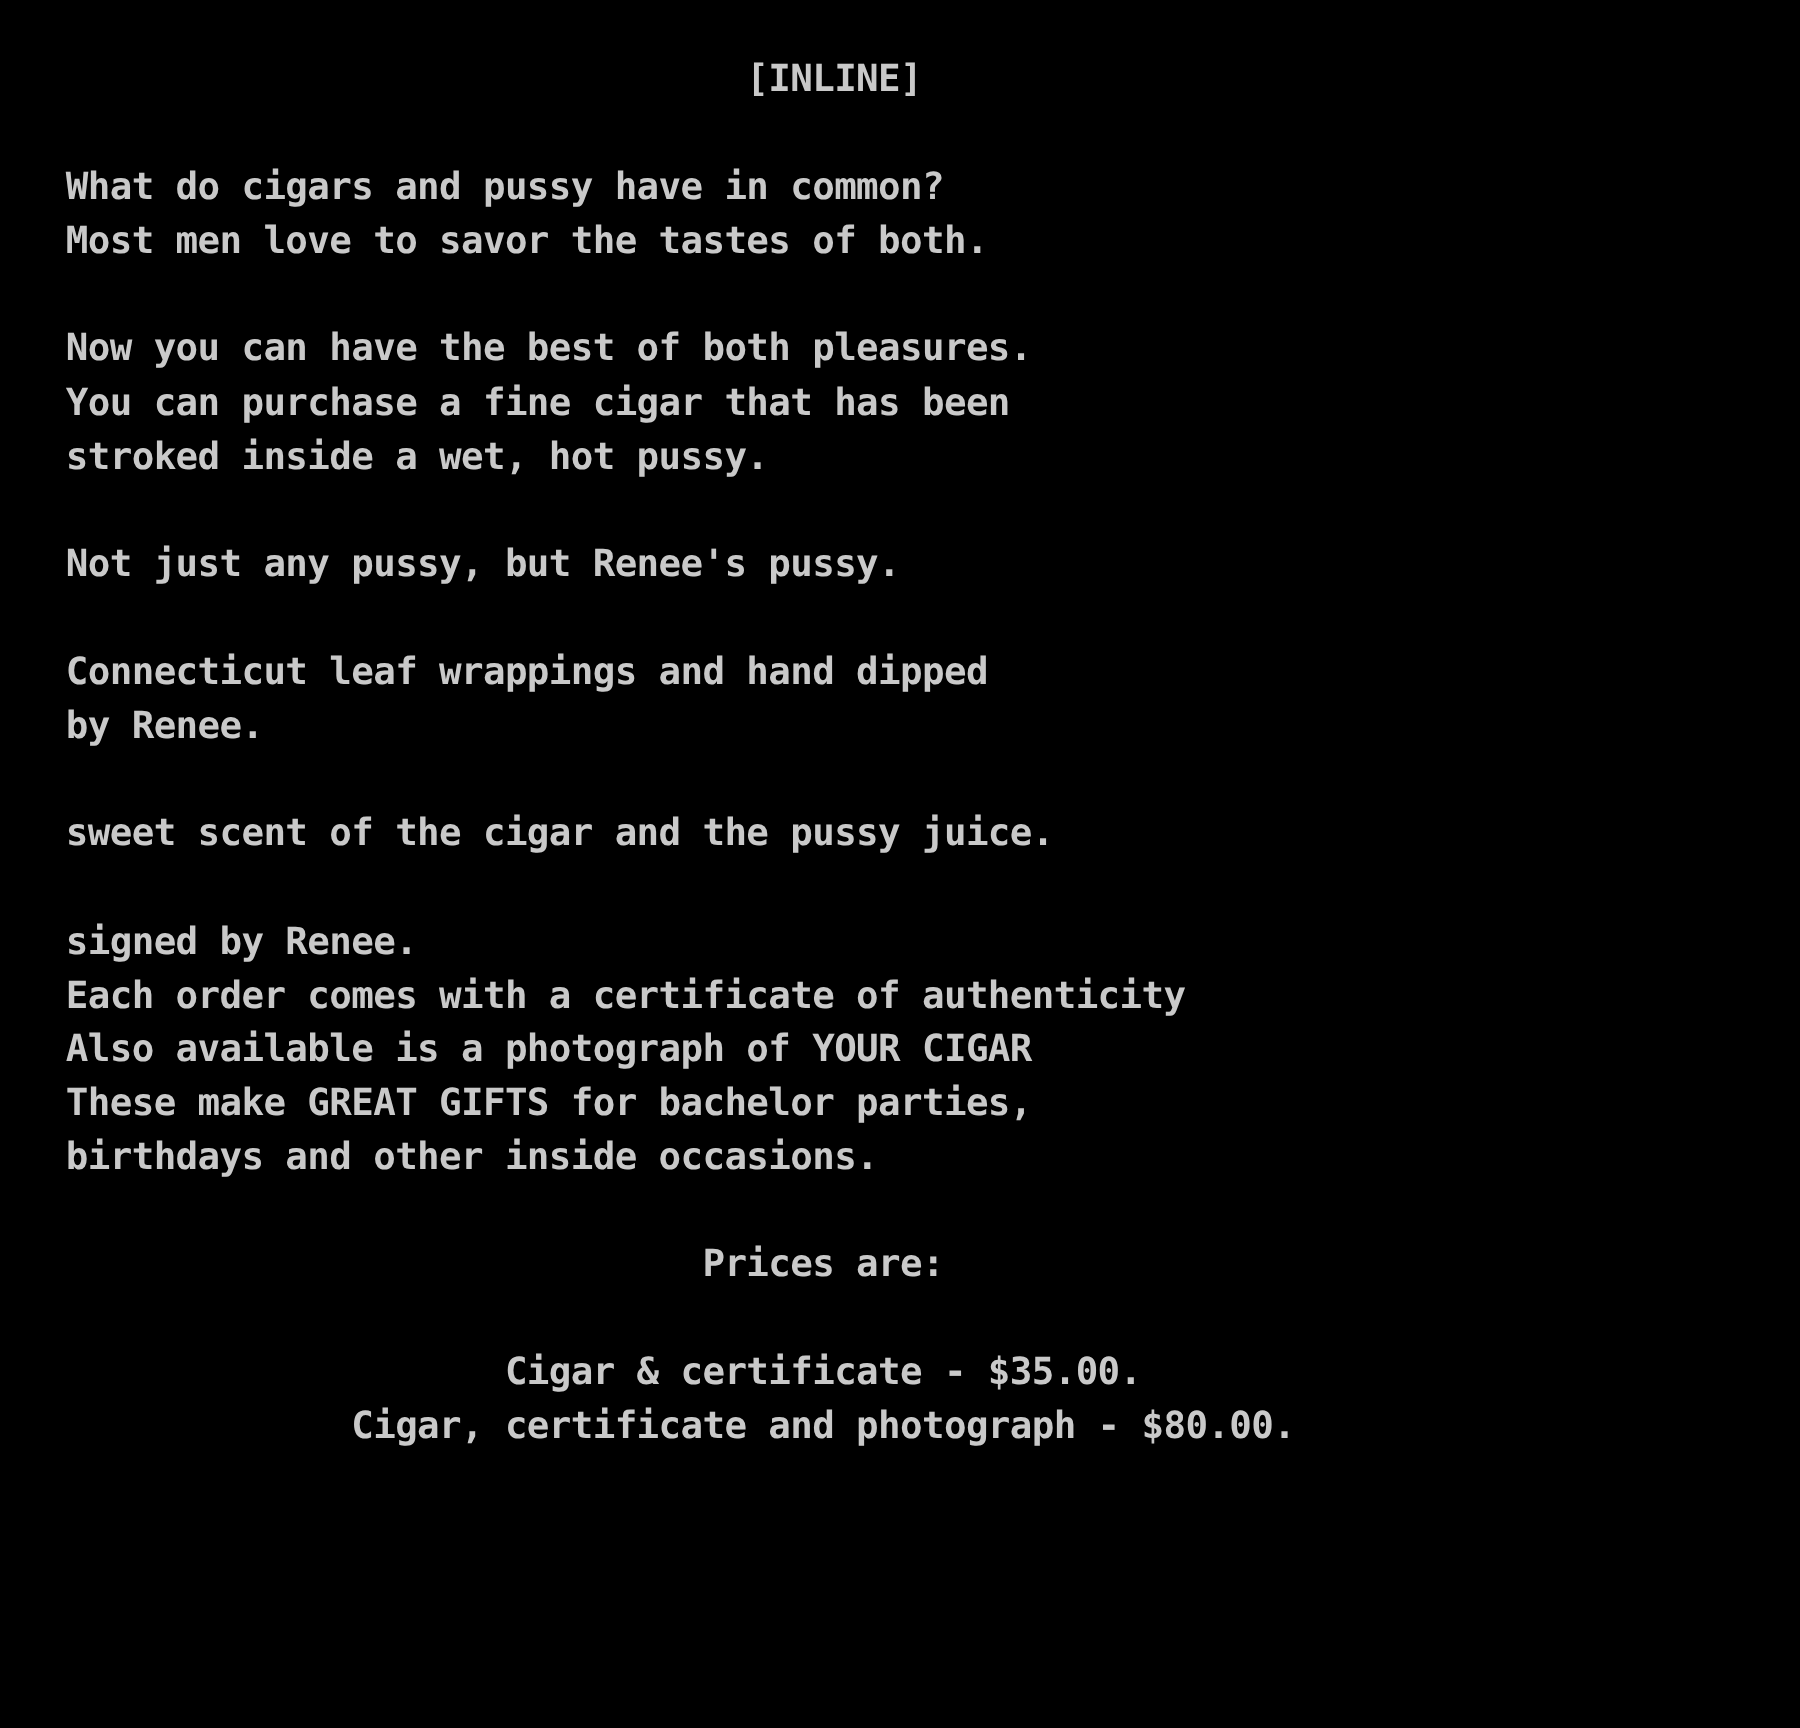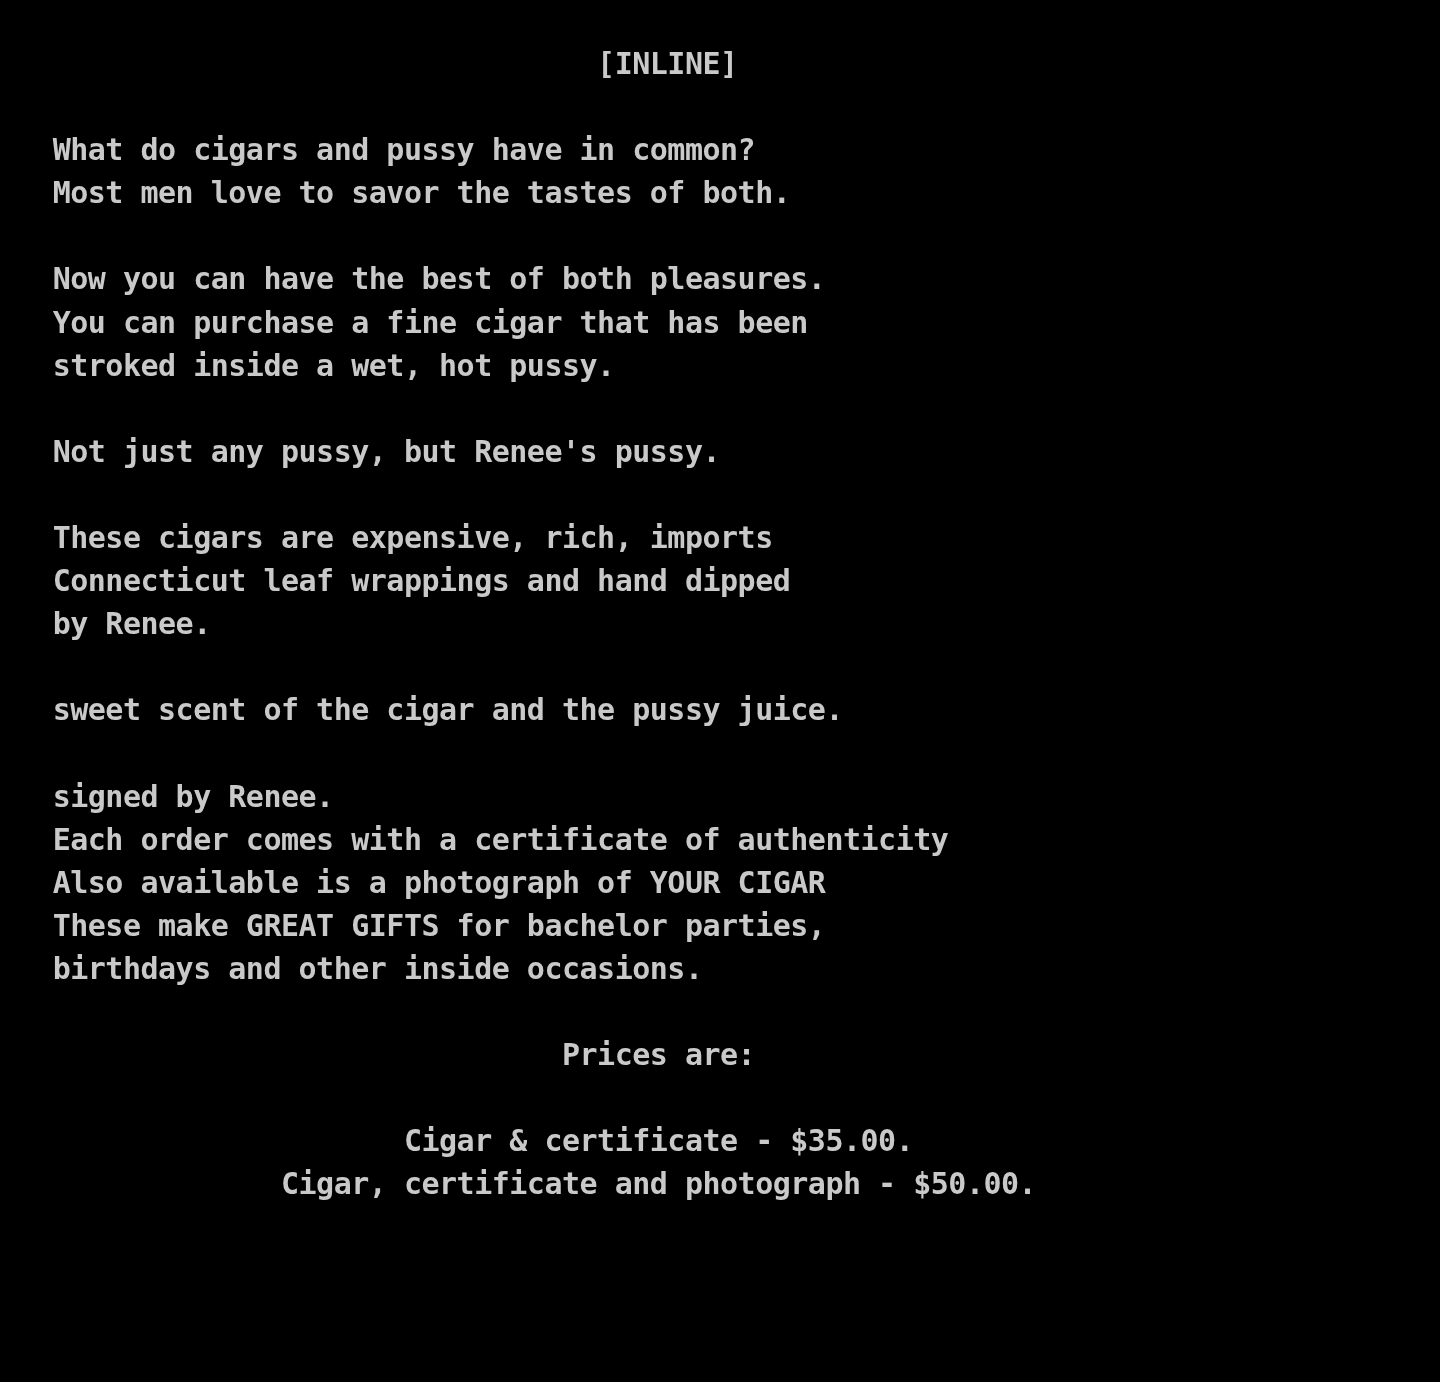--- a/index.html
+++ b/index.html
@@ -35,29 +35,28 @@
   <div class="line"></div>
   <div class="line">   What do cigars and pussy have in common?</div>
   <div class="line">   Most men love to savor the tastes of both.</div>
   <div class="line"></div>
   <div class="line">   Now you can have the best of both pleasures.</div>
   <div class="line">   You can purchase a fine cigar that has been</div>
   <div class="line">   stroked inside a wet, hot pussy.</div>
   <div class="line"></div>
   <div class="line">   Not just any pussy, but Renee's pussy.</div>
   <div class="line"></div>
-  <div class="line">   These cigars are expensive, rich, imports</div>
   <div class="line">   Connecticut leaf wrappings and hand dipped</div>
   <div class="line">   by Renee.</div>
   <div class="line"></div>
   <div class="line">   sweet scent of the cigar and the pussy juice.</div>
   <div class="line"></div>
   <div class="line">   signed by Renee.</div>
   <div class="line">   Each order comes with a certificate of authenticity</div>
   <div class="line">   Also available is a photograph of YOUR CIGAR</div>
   <div class="line">   These make GREAT GIFTS for bachelor parties,</div>
   <div class="line">   birthdays and other inside occasions.</div>
   <div class="line"></div>
   <div class="line">                                Prices are:</div>
   <div class="line"></div>
   <div class="line">                       Cigar &amp; certificate - $35.00.</div>
-  <div class="line">                Cigar, certificate and photograph - $50.00.</div>
+  <div class="line">                Cigar, certificate and photograph - $80.00.</div>
 </div>
 
 </body></html>

